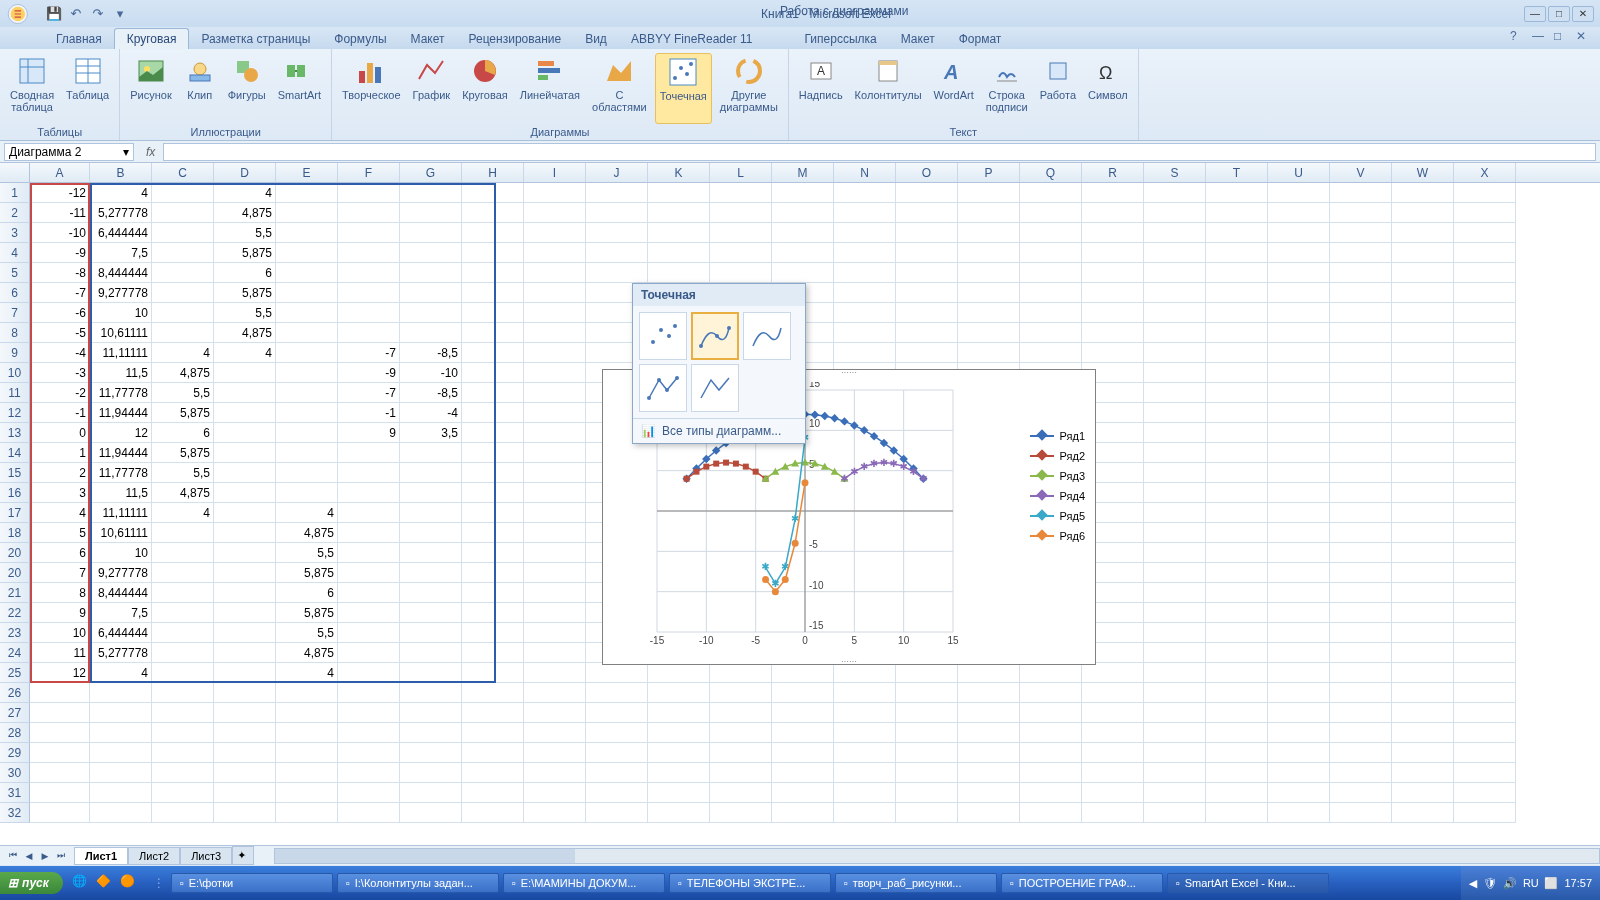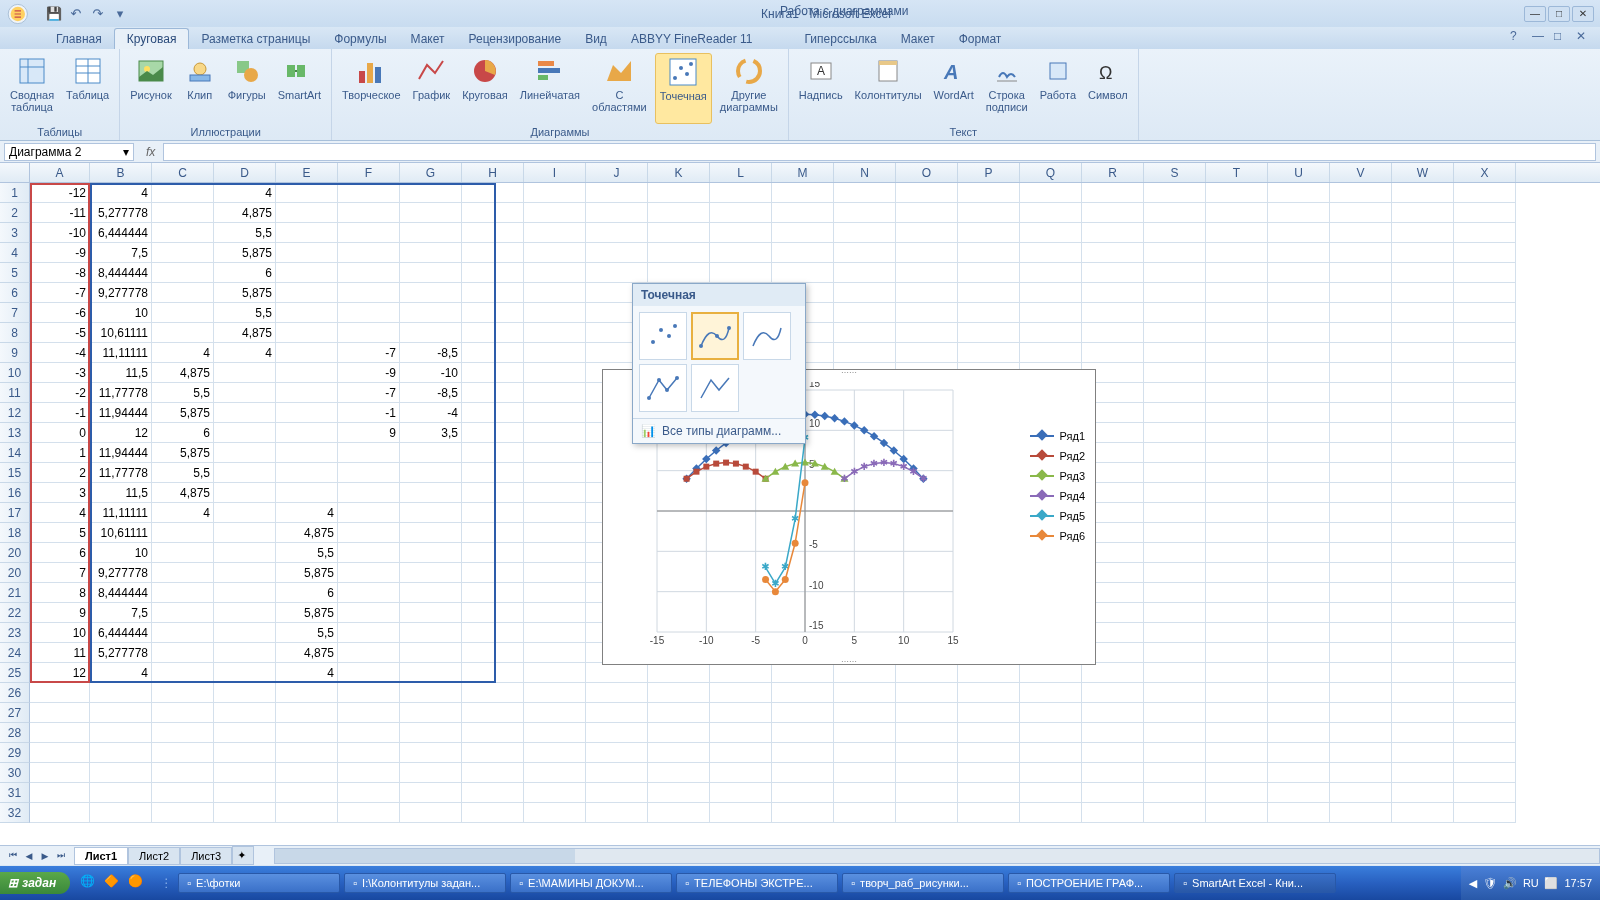--- a/index.html
+++ b/index.html
@@ -1480,21 +1480,21 @@
           <div class="zt"></div>
         </div>
       <span>+</span>
     </div>
   </div>
 </div>
 
 <div class="taskbar">
   <div class="start-btn">
       <span>⊞</span>
-      <span>задан</span>
+      <span>пуск</span>
     </div>
   <div class="tb-icons">
     <span>🌐</span>
     <span>🔶</span>
     <span>🟠</span>
   </div>
   <span style="color:#88b0e8;padding:0 4px">⋮</span>
   <div id="tb-tasks" style="display:flex">
       <div class="tb-task">
         <span>▫</span>

